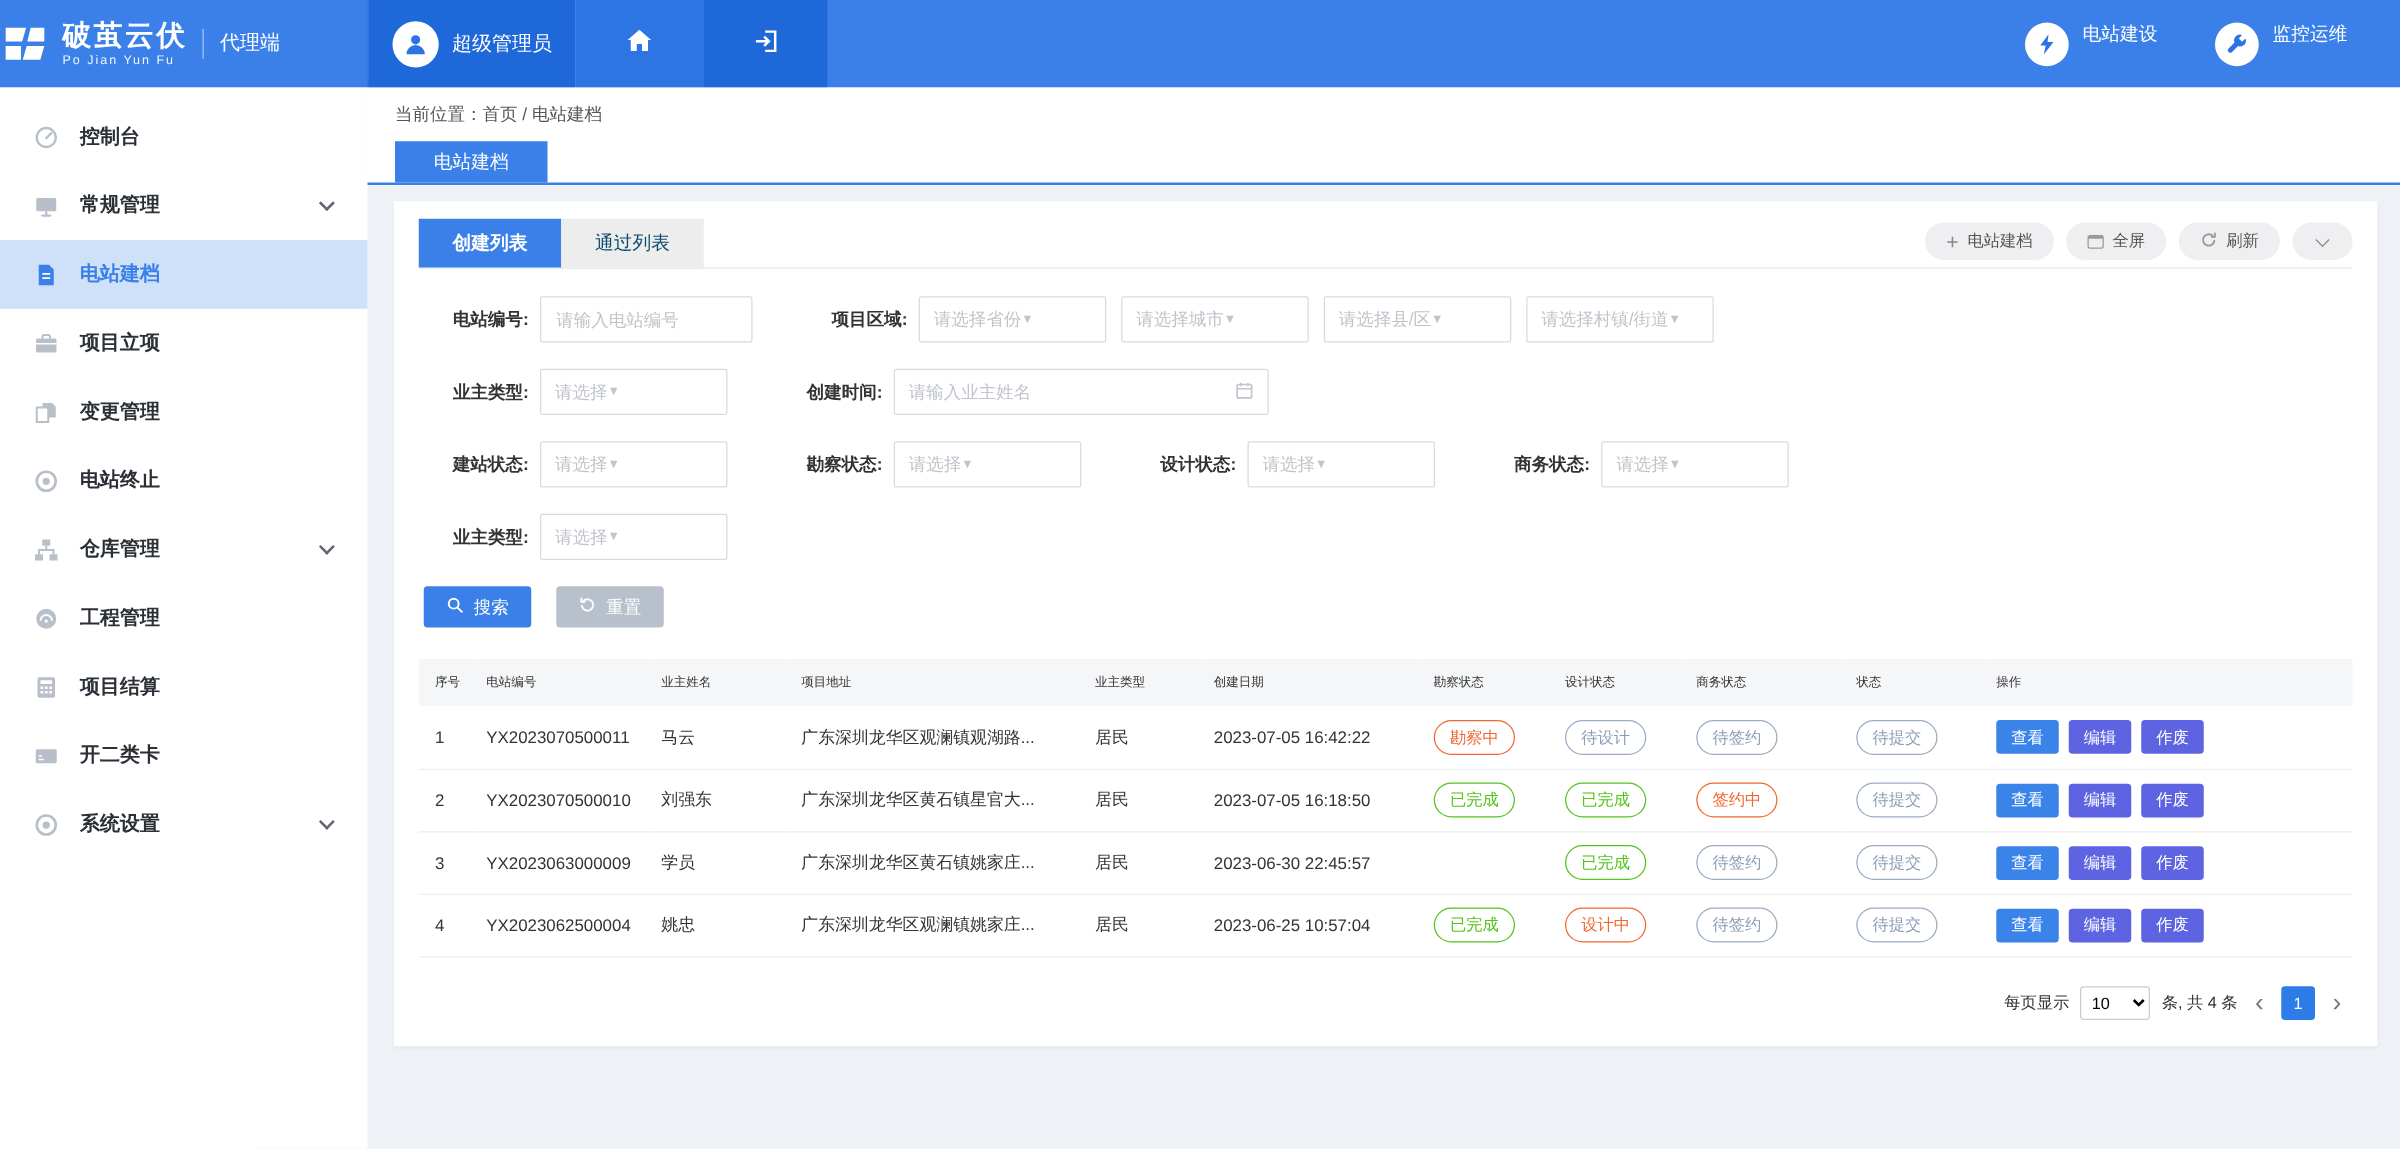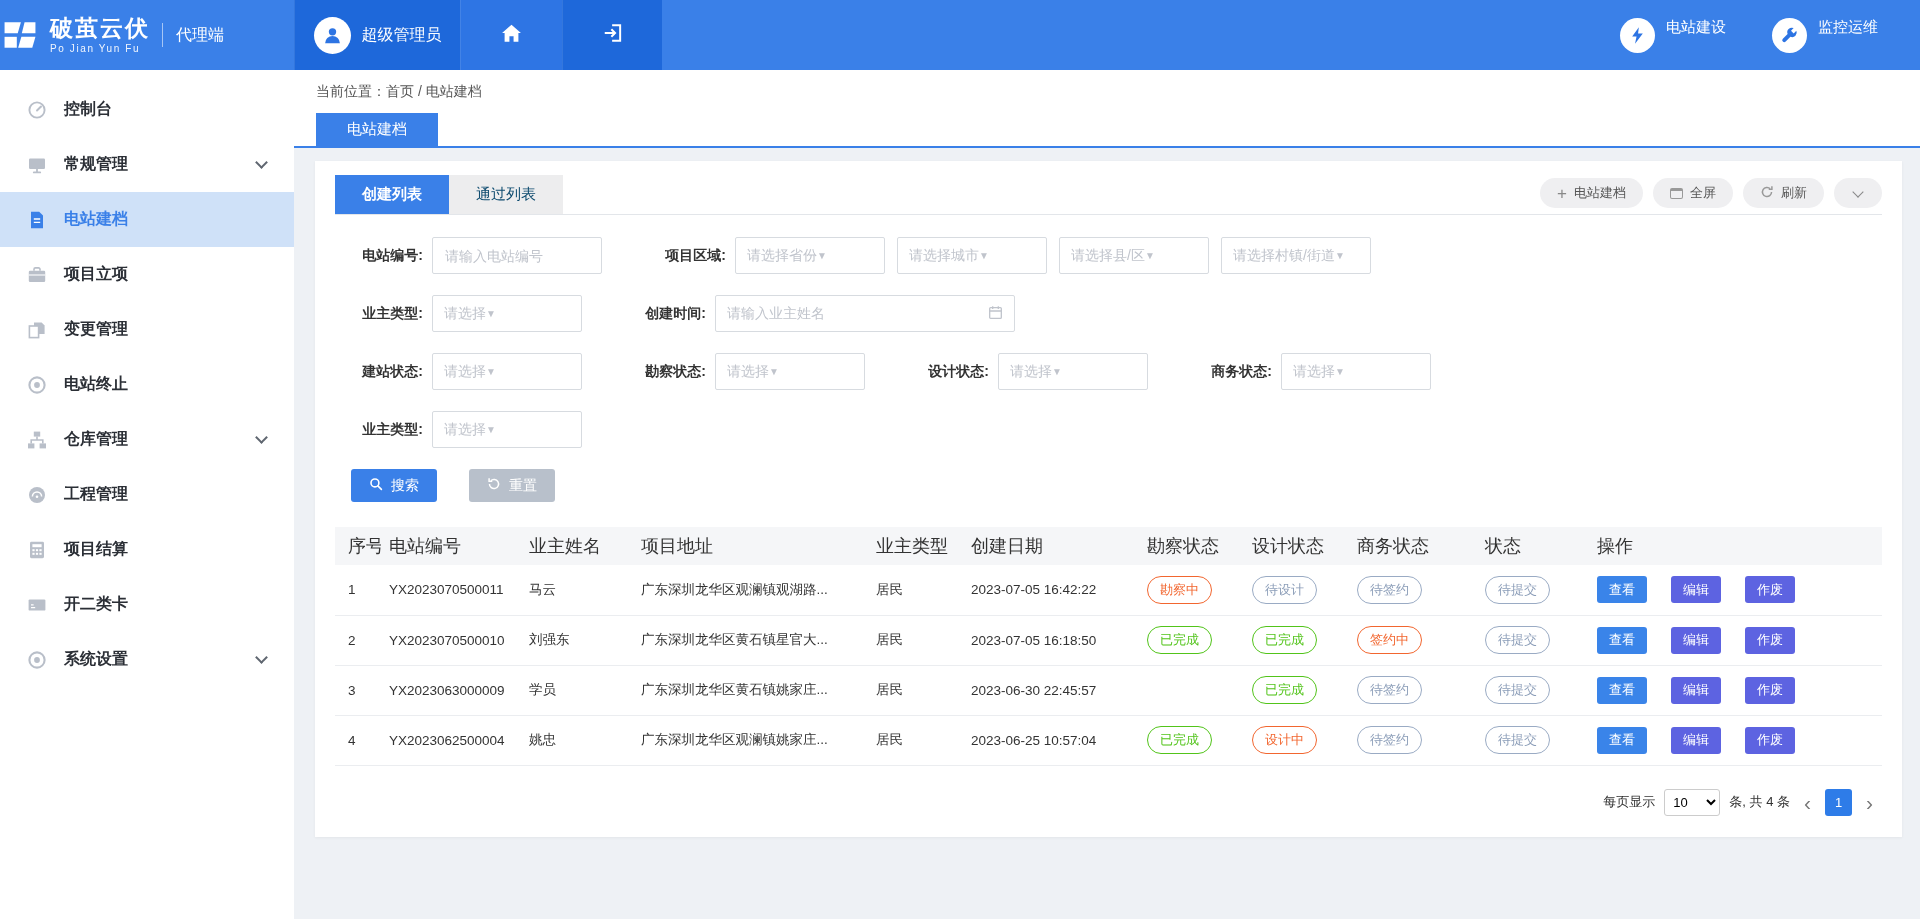--- a/index.html
+++ b/index.html
@@ -58,35 +58,35 @@
   .f-label{width:88px;text-align:right;font-size:14px;font-weight:bold;color:#333;margin-right:9px;flex:none}
   .f-input,.f-select,.f-date{height:37px;border:1px solid #d7dbe0;border-radius:2px;background:#fff;font-size:14px}
   .f-input{width:170px;padding:0 12px;color:#333;font-family:inherit}
   .f-input::placeholder{color:#c0c4cc}
   .f-select{width:150px;display:flex;align-items:center;padding:0 11px;cursor:pointer}
   .f-select + .f-select{margin-left:12px}
   .f-ph{color:#c0c4cc}
   .f-caret{color:#c0c4cc;font-size:10px}
   .f-date{width:300px;display:flex;align-items:center;justify-content:space-between;padding:0 11px;cursor:pointer}
   
-  .btn-row{display:flex;gap:32px;margin:9px 0 25px 16px}
+  .btn-row{display:flex;gap:20px;margin:9px 0 25px 4px}
   .btn{height:33px;border:none;border-radius:3px;color:#fff;font-size:14px;display:flex;align-items:center;gap:8px;padding:0 18px;cursor:pointer;font-family:inherit}
   .btn-search{background:#3a80e8}
   .btn-reset{background:#b8c0cb}
   
   .grid{width:100%;border-collapse:collapse;font-size:13.5px;color:#333;table-layout:fixed}
   .grid thead tr{background:#f5f6f8;height:38px}
-  .grid th{text-align:left;font-weight:normal;padding:0 8px;font-size:18px;color:#333;overflow:hidden;white-space:nowrap}
+  .grid th{text-align:left;font-weight:normal;padding:0 8px;font-size:10px;color:#333;overflow:hidden;white-space:nowrap}
   .grid td{border-bottom:1px solid #ebedf0;padding:0 8px;height:50px;overflow:hidden;white-space:nowrap}
   .grid th:first-child,.grid td:first-child{padding-left:13px}
   .badge{display:inline-block;min-width:62px;text-align:center;padding:4px 12px;border-radius:14px;font-size:13px;border:1px solid;background:#fff}
   .badge-orange{color:#f2662f;border-color:#f2662f}
   .badge-green{color:#52c41a;border-color:#52c41a}
   .badge-steel{color:#8b9db8;border-color:#9aabc4}
-  .act{height:27px;padding:0 12px;border:none;border-radius:3px;color:#fff;font-size:13px;cursor:pointer;margin-right:24px;font-family:inherit}
+  .act{height:27px;padding:0 12px;border:none;border-radius:3px;color:#fff;font-size:13px;cursor:pointer;margin-right:8px;font-family:inherit}
   .act-blue{background:#3a84e9}
   .act-purple{background:#5d63e1}
   
   .pager{display:flex;align-items:center;justify-content:flex-end;gap:9px;padding:23px 4px 0 0;font-size:13px;color:#333}
   .pager select{height:27px;width:56px;border:1px solid #ccc;border-radius:3px;font-size:13px;padding:0 4px;background:#fff;font-family:inherit}
   .pg-arrow{font-size:21px;color:#777;cursor:pointer;padding:0 5px;line-height:1;user-select:none}
   .pg-current{width:27px;height:27px;background:#2e7ce8;color:#fff;border-radius:3px;display:flex;align-items:center;justify-content:center;font-size:13px;cursor:pointer}
 </style>
 </head>
 <body>

